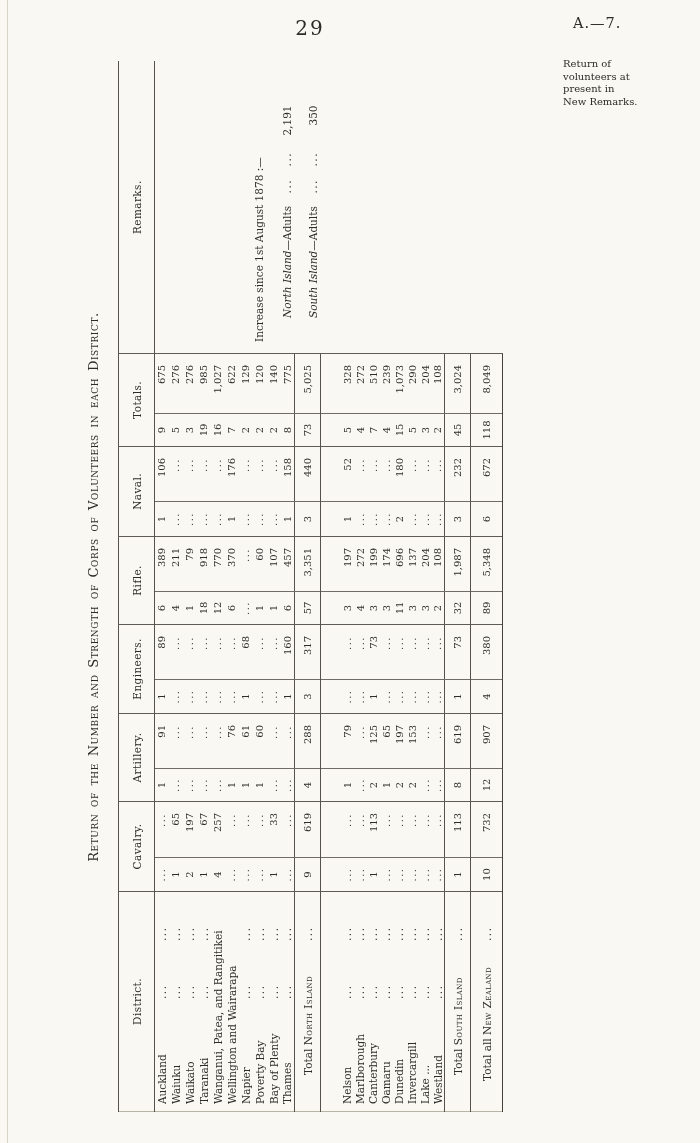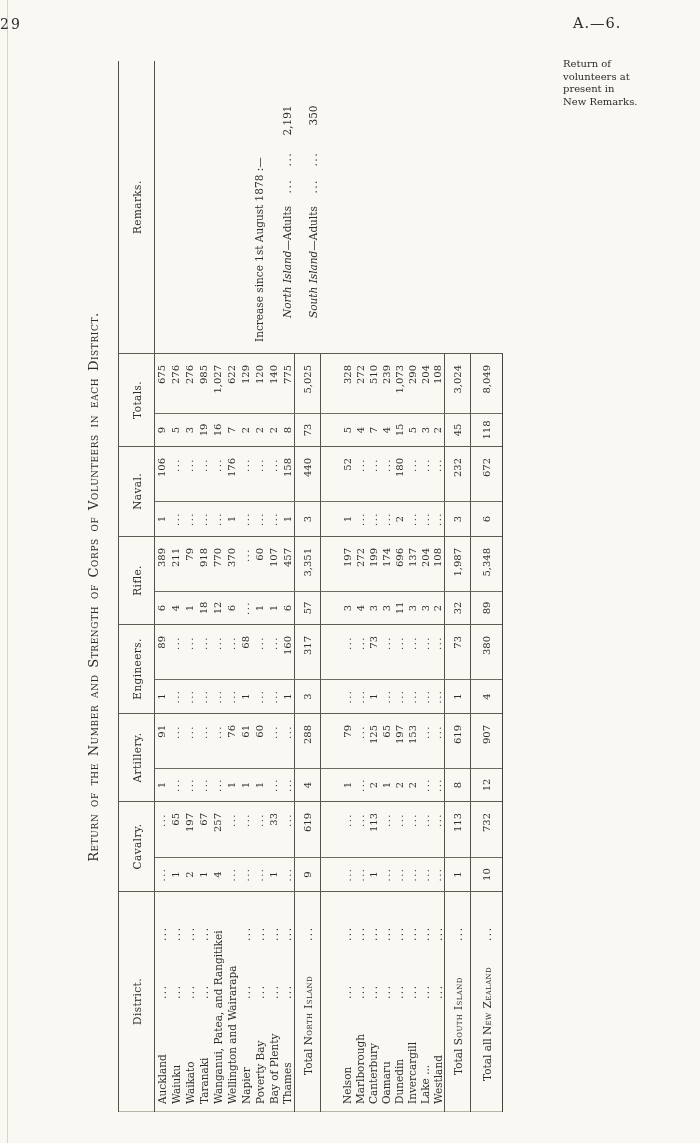--- a/index.html
+++ b/index.html
@@ -1,21 +1,21 @@
 <!DOCTYPE html>
 <html><head>
 <meta charset="utf-8">
 <style>
   html,body{margin:0;padding:0;}
   body{width:700px;height:1143px;overflow:hidden;background:#e8e6e0;}
   #page{position:relative;width:700px;height:1143px;background:#f9f8f3;overflow:hidden;
         font-family:"DejaVu Serif","Liberation Serif",serif;color:#2e2c29;}
   #page::before{content:"";position:absolute;left:7px;top:0;width:1px;height:100%;background:#d8d4c9;}
   
-  .pagenum{position:absolute;left:0;top:16px;width:620px;text-align:left;font-size:14px;letter-spacing:2px;}
+  .pagenum{position:absolute;left:0;top:16px;width:620px;text-align:center;font-size:20px;letter-spacing:2px;}
   .docref{position:absolute;left:573px;top:15px;font-size:14.5px;letter-spacing:1px;}
   .sidenote{position:absolute;left:563px;top:58px;width:100px;font-size:10px;line-height:12.5px;white-space:pre-line;}
   
   #rotor{position:absolute;left:86px;top:1112px;width:1050px;transform:rotate(-90deg);transform-origin:0 0;}
   .ttl{width:1050px;height:22px;margin-bottom:10px;text-align:center;font-size:13px;
        font-variant:small-caps;letter-spacing:.6px;word-spacing:2px;white-space:nowrap;}
   table{border-collapse:collapse;table-layout:fixed;width:1050px;
         border-top:1px solid #55524c;border-left:1px solid #b9b4a8;}
   th,td{margin:0;padding:0;font-weight:normal;overflow:hidden;}
   thead th{height:35px;border-bottom:1px solid #55524c;font-size:10.5px;letter-spacing:.4px;text-align:center;}
@@ -41,21 +41,21 @@
   .rem-line i{font-style:italic;}
   .rem-fill{flex:1;display:flex;justify-content:space-evenly;}
   .rem-fill span{letter-spacing:1.5px;}
   .rem-val{min-width:34px;text-align:right;}
 </style>
 </head>
 <body>
 
 <div id="page">
   <div class="pagenum">29</div>
-  <div class="docref">A.—6.</div>
+  <div class="docref">A.—7.</div>
   <div class="sidenote">Return of
 volunteers at
 present in
 New Remarks.</div>
 
   <div id="rotor">
     <div class="ttl">Return of the Number and Strength of Corps of Volunteers in each District.</div>
 
     <table>
       <colgroup>

